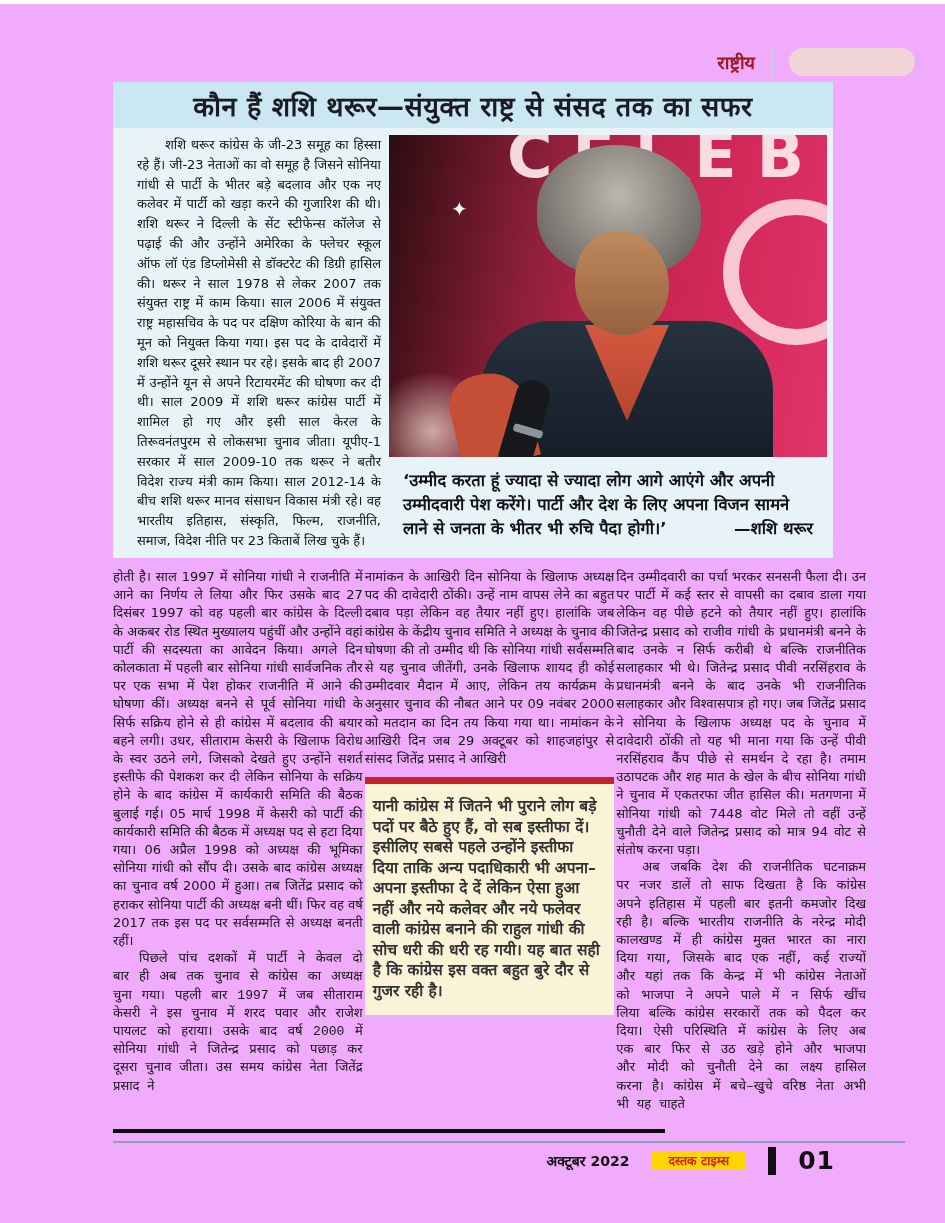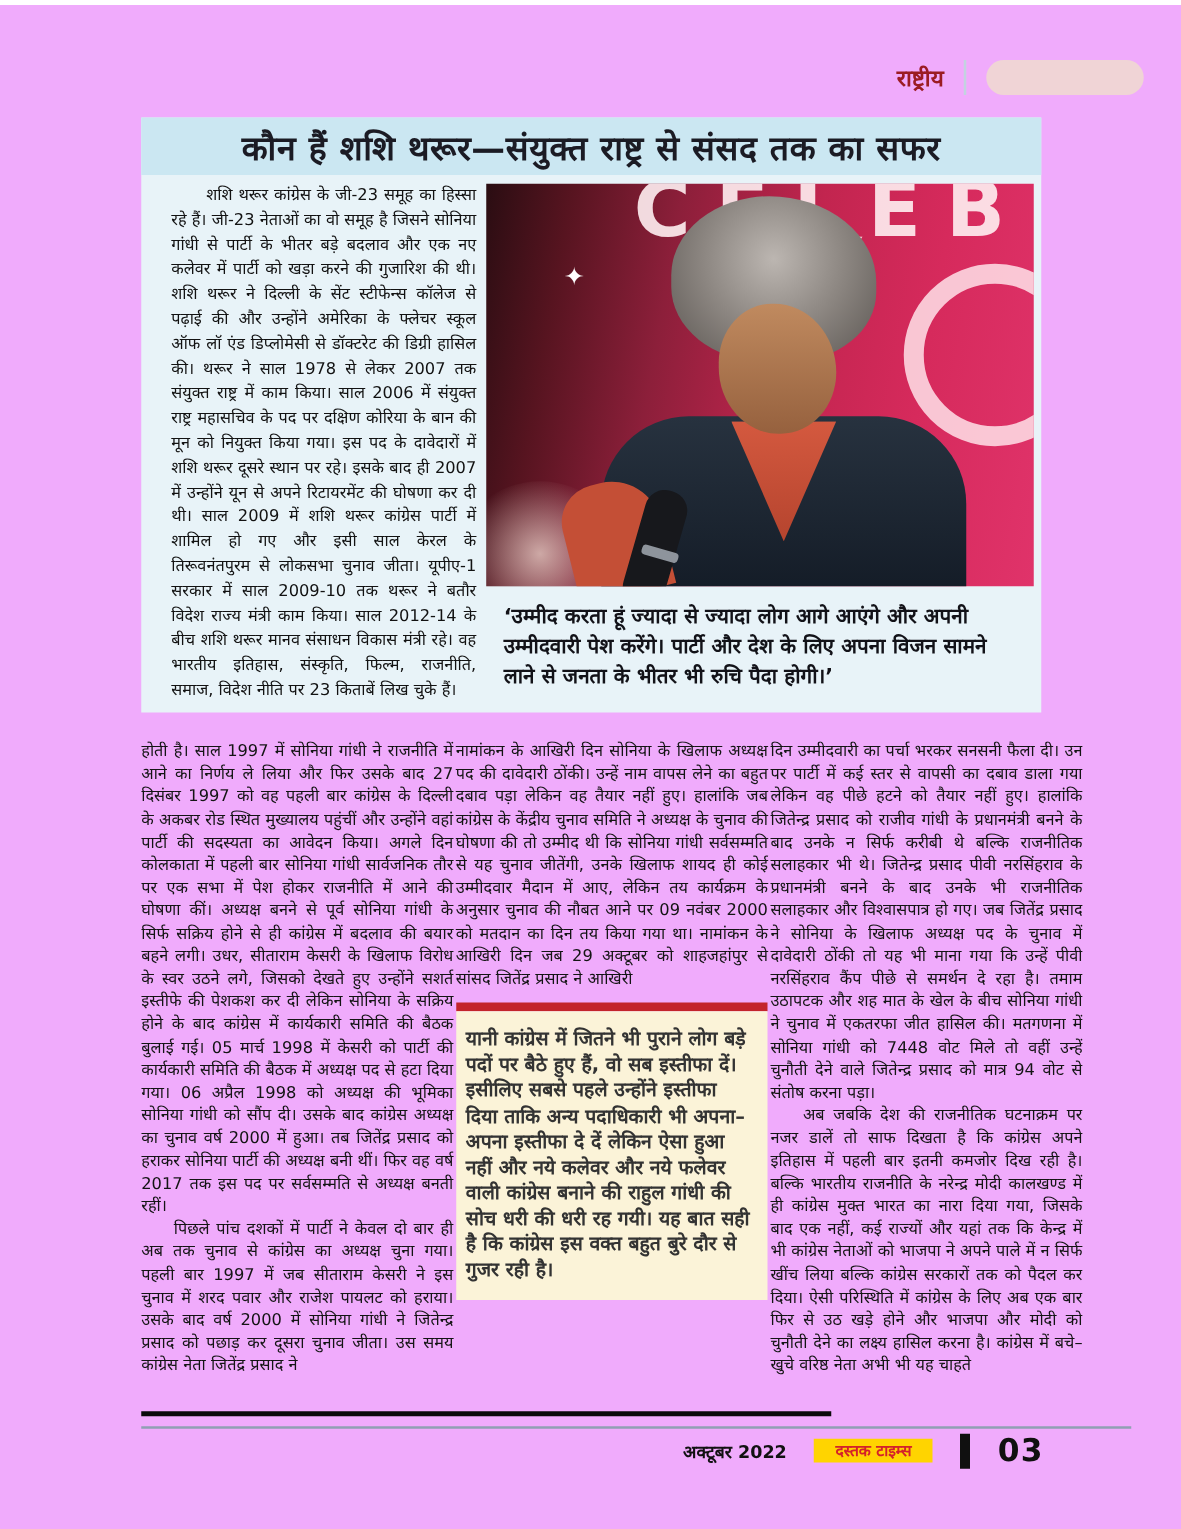--- a/index.html
+++ b/index.html
@@ -7,21 +7,21 @@
   body { font-family:"DejaVu Sans", sans-serif; }
   .page { position:relative; width:945px; height:1223px; background:#f0abfc; overflow:hidden; margin:4px auto; }
 
   
   .topbar { position:absolute; top:44px; right:30px; display:flex; align-items:center; gap:16px; }
   .section-label { color:#9b1c23; font-size:18px; font-weight:bold; }
   .topbar-sep { width:2px; height:28px; background:#c3d2e0; }
   .masthead-pill { width:126px; height:28px; border-radius:14px; background:#f0d4d6; }
 
   
-  .top-section { position:absolute; top:90px; left:113px; width:720px; height:476px; background:#e8f3f8; }
+  .top-section { position:absolute; top:78px; left:113px; width:720px; height:476px; background:#e8f3f8; }
   .headline { height:46px; background:#cbe7f2; display:flex; align-items:center; justify-content:center;
               font-size:27px; font-weight:bold; color:#1b1b24; letter-spacing:0.5px; }
   .top-row { display:flex; padding:7px 6px 0 24px; gap:8px; }
   .intro { width:268px; font-size:13px; line-height:19.8px; text-align:justify; color:#121212; text-indent:28px; }
 
   .photo-wrap { width:438px; }
   .photo { position:relative; width:438px; height:322px; overflow:hidden;
            background:linear-gradient(100deg,#2a0d12 0%,#571420 14%,#8c1f3a 32%,#c2254f 55%,#d62a5c 76%,#e0336a 100%); }
   .ph-letters { position:absolute; top:-16px; left:118px; font-size:62px; font-weight:bold;
                 letter-spacing:20px; color:rgba(255,240,242,0.9); white-space:nowrap; }
@@ -43,23 +43,23 @@
                border-radius:30px 40px 0 0; transform:rotate(-14deg); }
   .ph-mic { position:absolute; left:118px; top:244px; width:34px; height:96px; background:#17181c;
             border-radius:16px; transform:rotate(16deg); }
   .ph-mic-band { position:absolute; left:124px; top:292px; width:30px; height:8px; background:#8e949c;
                  transform:rotate(16deg); border-radius:3px; }
 
   .quote { padding:12px 14px 0 14px; font-size:16.5px; font-weight:bold; line-height:24px; color:#121218; }
   .quote-attr { display:block; text-align:right; margin-top:-24px; font-size:16.5px; font-weight:bold; color:#121218; }
 
   
-  .columns { position:absolute; top:589px; left:113px; width:753px; height:552px; display:flex; gap:2px; overflow:hidden; }
+  .columns { position:absolute; top:564px; left:113px; width:753px; height:552px; display:flex; gap:2px; overflow:hidden; }
   .col { flex:1; font-size:13px; line-height:18.2px; text-align:justify; color:#141414; }
-  .col p.indent { text-indent:26px; }
+  .col p.indent { text-indent:26px;font-family:Liberation Mono, monospace; }
   .hl-box { margin-top:9px; }
   .hl-bar { height:7px; background:#c3242b; }
   .hl-body { background:#fbf3d8; padding:12px 12px 14px 8px; font-size:15.5px; line-height:20.5px;
              font-weight:600; color:#333333; text-align:left; }
 
   
   .rule-thick { position:absolute; top:1125px; left:113px; width:552px; height:4px; background:#0a0a0a; }
   .rule-thin  { position:absolute; top:1137px; left:113px; width:792px; height:2px; background:#8fa0b2; }
   .footer { position:absolute; top:1142px; left:113px; width:722px; display:flex; align-items:center;
             justify-content:flex-end; gap:22px; }
@@ -93,20 +93,21 @@
           <div class="ph-vest"></div>
           <div class="ph-shirt"></div>
           <div class="ph-sleeve"></div>
           <div class="ph-hair"></div>
           <div class="ph-face"></div>
           <div class="ph-mic"></div>
           <div class="ph-mic-band"></div>
         </div>
         <div class="quote">
           <span>‘उम्मीद करता हूं ज्यादा से ज्यादा लोग आगे आएंगे और अपनी उम्मीदवारी पेश करेंगे। पार्टी और देश के लिए अपना विजन सामने लाने से जनता के भीतर भी रुचि पैदा होगी।’</span>
+          <span class="quote-attr">—शशि थरूर</span>
         </div>
       </div>
     </div>
   </div>
 
   <div class="columns">
     <div class="col">
       <p>होती है। साल 1997 में सोनिया गांधी ने राजनीति में आने का निर्णय ले लिया और फिर उसके बाद 27 दिसंबर 1997 को वह पहली बार कांग्रेस के दिल्ली के अकबर रोड स्थित मुख्यालय पहुंचीं और उन्होंने वहां पार्टी की सदस्यता का आवेदन किया। अगले दिन कोलकाता में पहली बार सोनिया गांधी सार्वजनिक तौर पर एक सभा में पेश होकर राजनीति में आने की घोषणा कीं। अध्यक्ष बनने से पूर्व सोनिया गांधी के सिर्फ सक्रिय होने से ही कांग्रेस में बदलाव की बयार बहने लगी। उधर, सीताराम केसरी के खिलाफ विरोध के स्वर उठने लगे, जिसको देखते हुए उन्होंने सशर्त इस्तीफे की पेशकश कर दी लेकिन सोनिया के सक्रिय होने के बाद कांग्रेस में कार्यकारी समिति की बैठक बुलाई गई। 05 मार्च 1998 में केसरी को पार्टी की कार्यकारी समिति की बैठक में अध्यक्ष पद से हटा दिया गया। 06 अप्रैल 1998 को अध्यक्ष की भूमिका सोनिया गांधी को सौंप दी। उसके बाद कांग्रेस अध्यक्ष का चुनाव वर्ष 2000 में हुआ। तब जितेंद्र प्रसाद को हराकर सोनिया पार्टी की अध्यक्ष बनी थीं। फिर वह वर्ष 2017 तक इस पद पर सर्वसम्मति से अध्यक्ष बनती रहीं।</p>
       <p class="indent">पिछले पांच दशकों में पार्टी ने केवल दो बार ही अब तक चुनाव से कांग्रेस का अध्यक्ष चुना गया। पहली बार 1997 में जब सीताराम केसरी ने इस चुनाव में शरद पवार और राजेश पायलट को हराया। उसके बाद वर्ष 2000 में सोनिया गांधी ने जितेन्द्र प्रसाद को पछाड़ कर दूसरा चुनाव जीता। उस समय कांग्रेस नेता जितेंद्र प्रसाद ने</p>
     </div>
@@ -122,16 +123,16 @@
       <p class="indent">अब जबकि देश की राजनीतिक घटनाक्रम पर नजर डालें तो साफ दिखता है कि कांग्रेस अपने इतिहास में पहली बार इतनी कमजोर दिख रही है। बल्कि भारतीय राजनीति के नरेन्द्र मोदी कालखण्ड में ही कांग्रेस मुक्त भारत का नारा दिया गया, जिसके बाद एक नहीं, कई राज्यों और यहां तक कि केन्द्र में भी कांग्रेस नेताओं को भाजपा ने अपने पाले में न सिर्फ खींच लिया बल्कि कांग्रेस सरकारों तक को पैदल कर दिया। ऐसी परिस्थिति में कांग्रेस के लिए अब एक बार फिर से उठ खड़े होने और भाजपा और मोदी को चुनौती देने का लक्ष्य हासिल करना है। कांग्रेस में बचे–खुचे वरिष्ठ नेता अभी भी यह चाहते</p>
     </div>
   </div>
 
   <div class="rule-thick"></div>
   <div class="rule-thin"></div>
   <div class="footer">
     <span class="f-date">अक्टूबर 2022</span>
     <span class="f-logo">दस्तक टाइम्स</span>
     <span class="f-bar"></span>
-    <span class="f-page">03</span>
+    <span class="f-page">01</span>
   </div>
 
 </div>
 
 </body></html>

